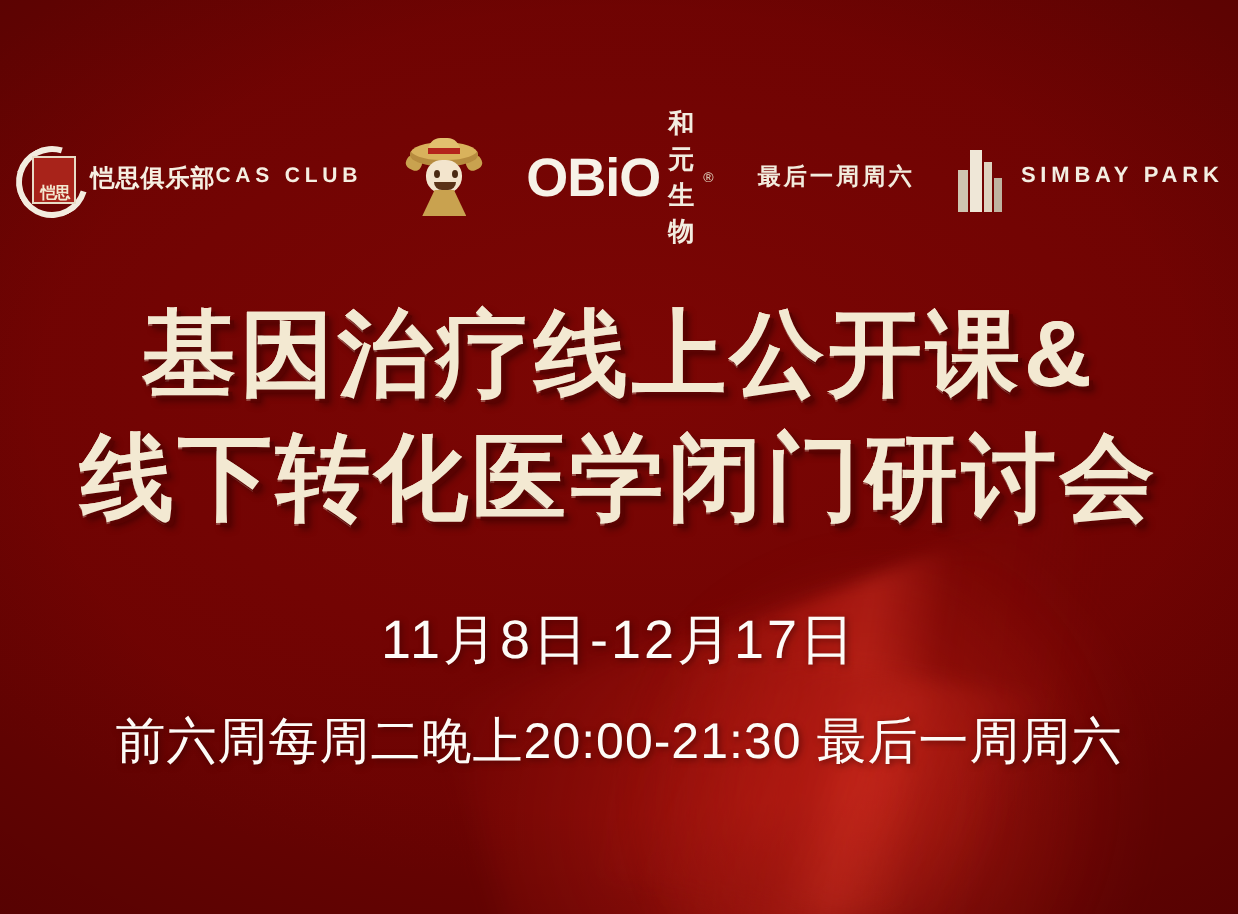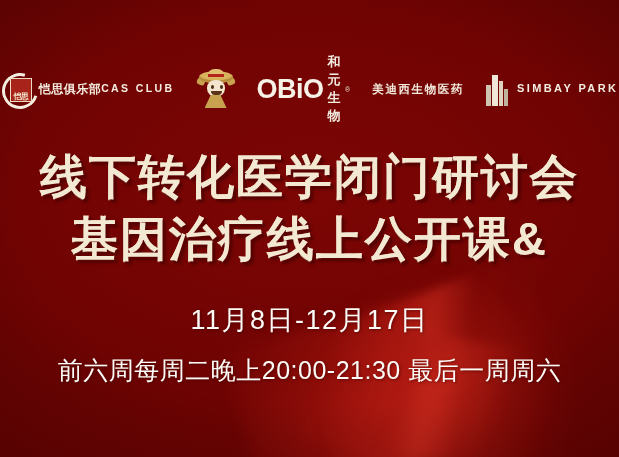--- a/index.html
+++ b/index.html
@@ -414,40 +414,40 @@
     </div>
 
     <div class="logo obio">
       <div class="obio-word">OBiO</div>
       <div class="obio-cn">和元生物</div>
       <div class="obio-reg">®</div>
     </div>
 
     <div class="logo">
       <div class="logo-txt">
-        <div class="med-cn">美迪西生物医药</div>
+        <div class="med-cn">最后一周周六</div>
       </div>
     </div>
 
     <div class="logo">
       <div class="sim-mark">
         <i></i>
           <i></i>
           <i></i>
           <i></i>
       </div>
       <div class="logo-txt">
         <div class="sim-en">SIMBAY PARK</div>
       </div>
     </div>
 
   </div>
 
   <div class="headline">
+    <span class="headline-line">基因治疗线上公开课&amp;</span>
     <span class="headline-line">线下转化医学闭门研讨会</span>
-    <span class="headline-line">基因治疗线上公开课&amp;</span>
   </div>
 
   <div class="date-line">11月8日-12月17日</div>
 
   <div class="schedule-line">前六周每周二晚上20:00-21:30  最后一周周六</div>
 
 </div>
 
 </body></html>

